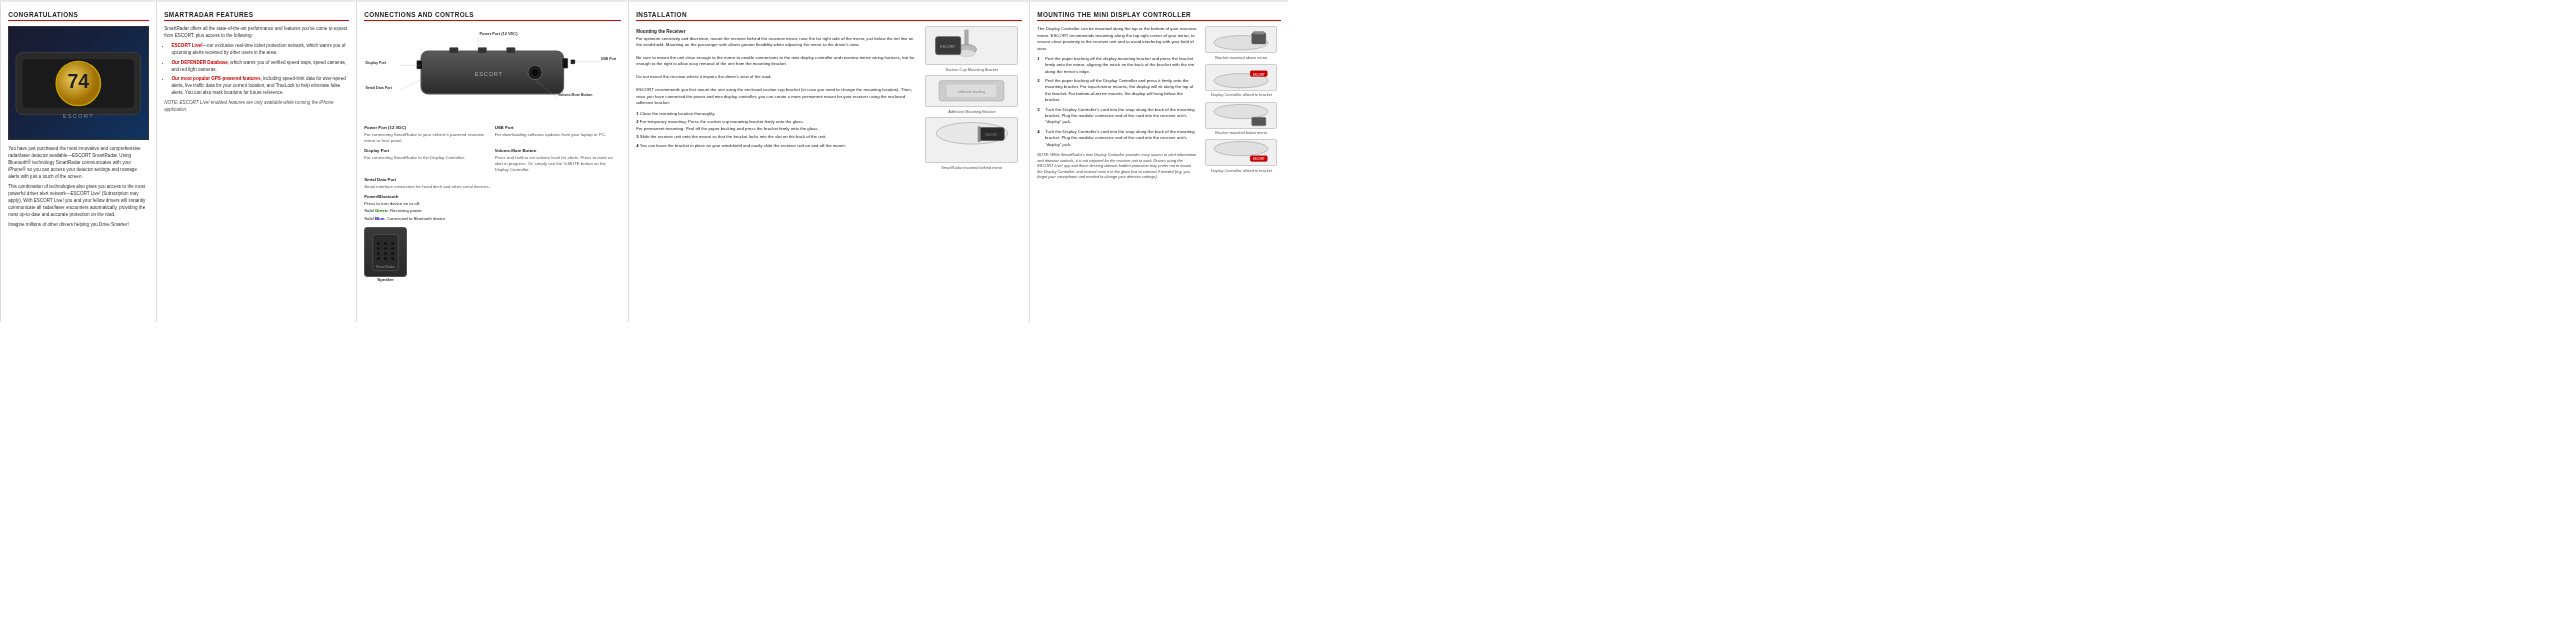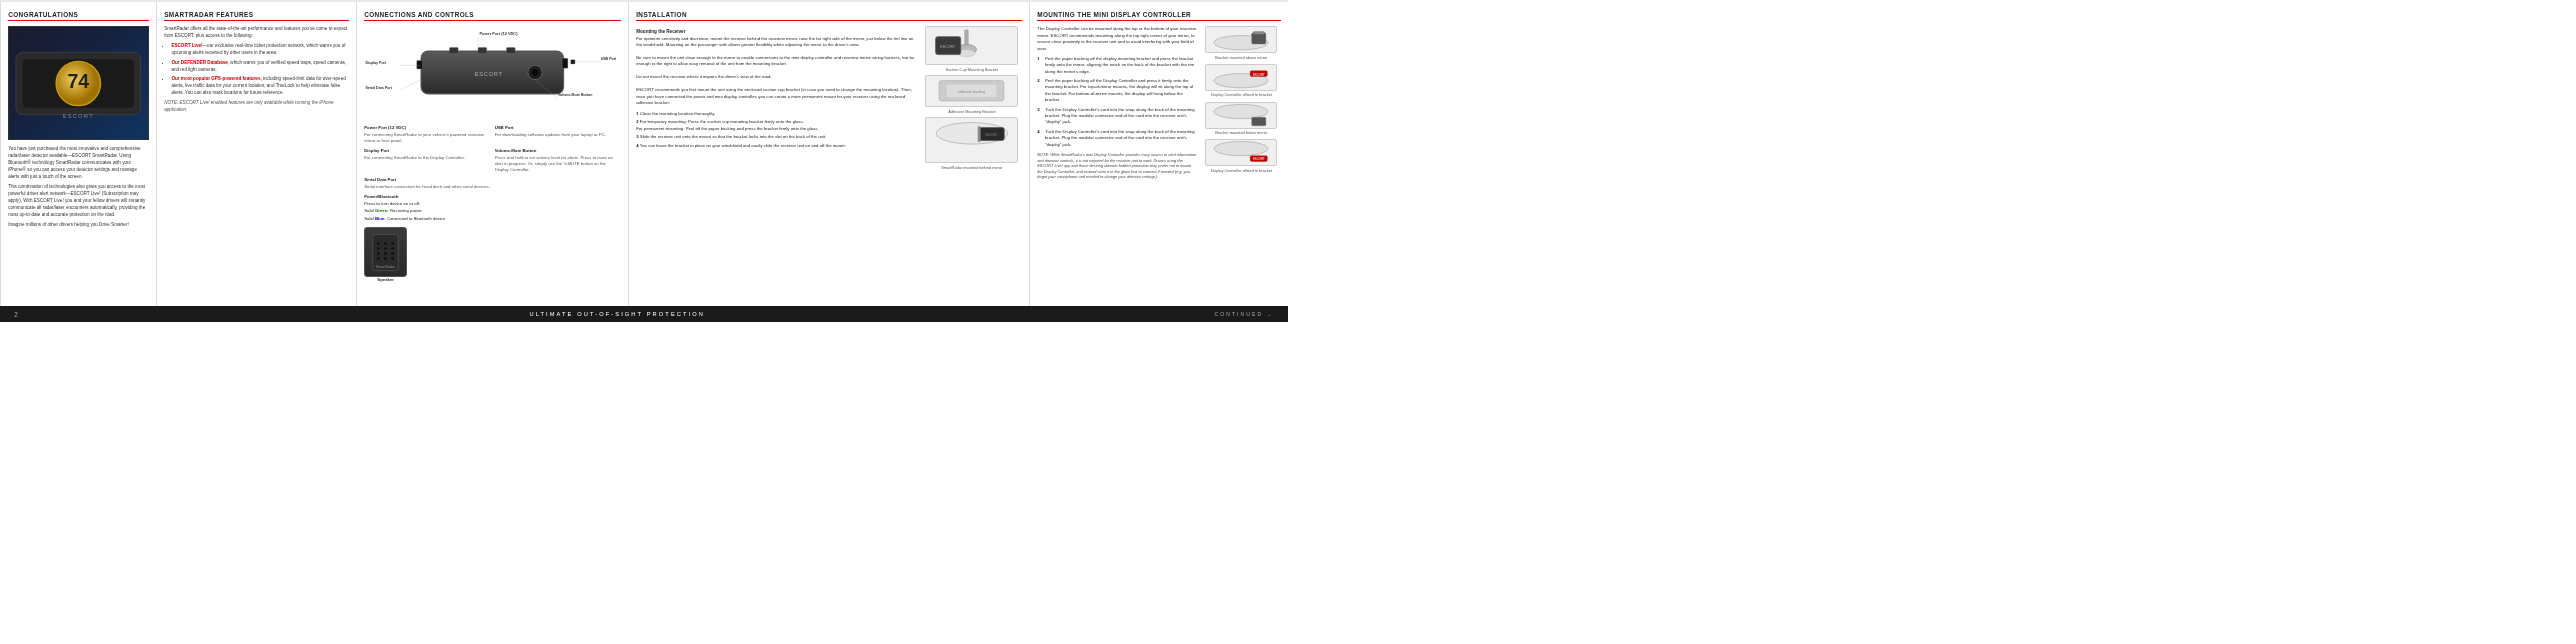--- a/index.html
+++ b/index.html
@@ -6,21 +6,21 @@
     body {
       font-family: Arial, Helvetica, sans-serif;
       background: #fff;
       width: 1288px;
       min-height: 322px;
       font-size: 5px;
       color: #222;
     }
     .page {
       display: flex;
-      flex-direction: column;
+      flex-direction: row;
       width: 100%;
       min-height: 322px;
     }
     .main-content {
       display: flex;
       flex: 1;
       border-top: 2.1px solid #e8e8e8;
     }
     
     .section {

